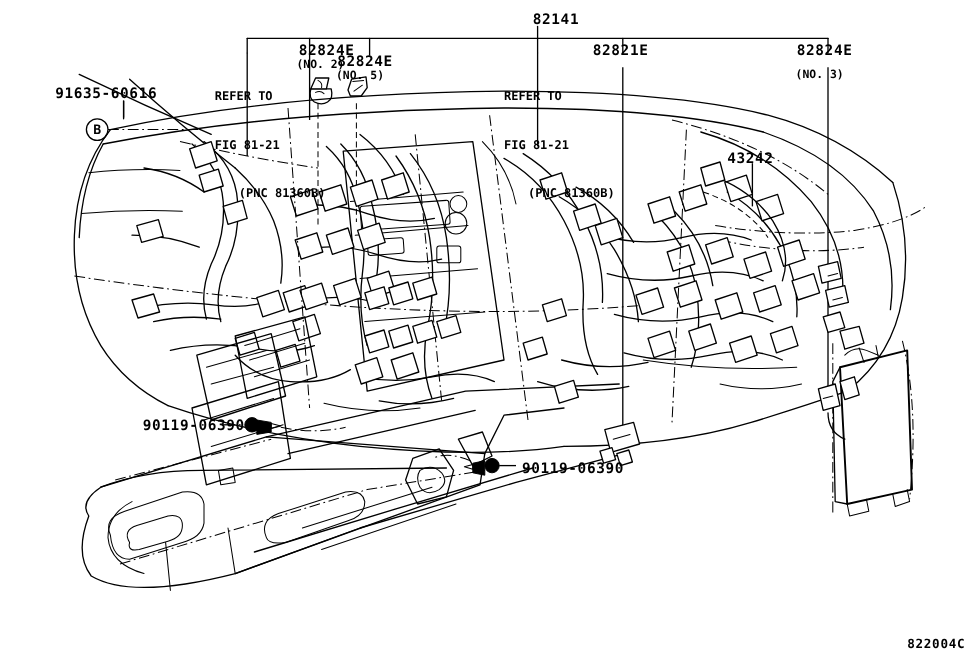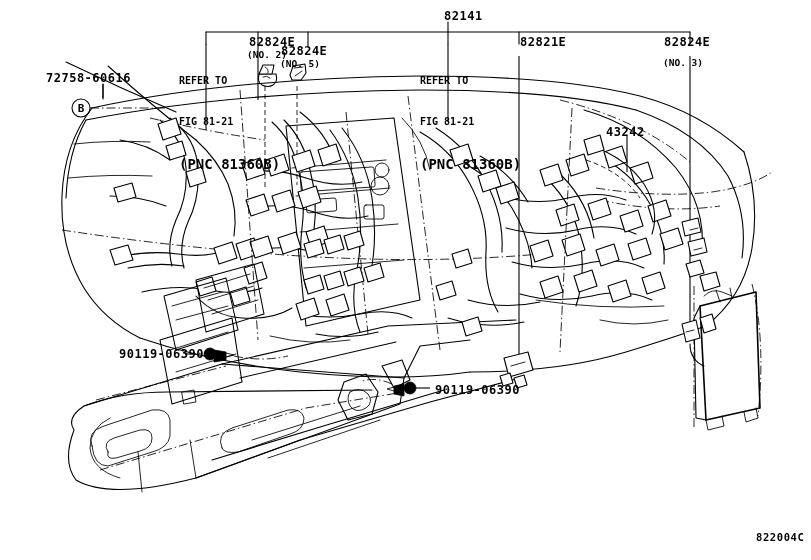--- a/index.html
+++ b/index.html
@@ -19,21 +19,21 @@
     position: absolute;
     color: #000;
     font-weight: bold;
     letter-spacing: 0.5px;
     white-space: pre;
     line-height: 1.12;
   }
   .lbl.pn { font-size: 12px; }
   .lbl.sub { font-size: 9.5px; font-weight: bold; letter-spacing: 0px; }
   .lbl.refer { font-size: 10px; font-weight: bold; line-height: 1.35; letter-spacing: 0px; }
-  .lbl.refer .r3 { font-size: 14px; }
+  .lbl.refer .r3 { font-size: 10px; margin-left: 20px; }
   .lbl.code { font-size: 10.5px; font-weight: bold; letter-spacing: 0.6px; }
   #artwork { position: absolute; left: 0; top: 0; }
 </style>
 </head>
 <body>
 
 <div id="sheet">
 
   <svg id="artwork" width="811" height="560" viewBox="0 0 811 560" xmlns="http://www.w3.org/2000/svg">
     <defs>
@@ -349,21 +349,21 @@
     <g>
       <path class="dashdot" d="M240 90 L258 340"></path>
       <path class="dashdot" d="M408 96 L440 350"></path>
       <path class="dashdot" d="M572 108 L560 352"></path>
       <path class="sf" d="M402 118 Q424 140 430 170"></path>
       <path class="sf" d="M270 336 Q310 346 350 340"></path>
       <path class="sf" d="M600 320 Q634 328 668 320"></path>
     </g>
   </svg>
 
-  <div class="lbl pn" style="left:46px; top:72px;">72758-60616</div>
+  <div class="lbl pn" style="left:46px; top:72px;">91635-60616</div>
 
   <div class="lbl refer" style="left:179px; top:47px;">
     <div>REFER TO</div>
     <div>FIG 81-21</div>
     <div class="r3">(PNC 81360B)</div>
   </div>
 
   <div class="lbl pn" style="left:249px; top:36px;">82824E</div>
   <div class="lbl sub" style="left:247px; top:50px;text-align:right;">(NO. 2)</div>
 
@@ -371,21 +371,21 @@
   <div class="lbl sub" style="left:280px; top:59px;">(NO. 5)</div>
 
   <div class="lbl pn" style="left:444px; top:10px;">82141</div>
 
   <div class="lbl refer" style="left:420px; top:47px;">
     <div>REFER TO</div>
     <div>FIG 81-21</div>
     <div class="r3">(PNC 81360B)</div>
   </div>
 
-  <div class="lbl pn" style="left:520px; top:36px;">82821E</div>
+  <div class="lbl pn" style="left:494px; top:36px;">82821E</div>
 
   <div class="lbl pn" style="left:664px; top:36px;">82824E</div>
   <div class="lbl sub" style="left:663px; top:58px;">(NO. 3)</div>
 
   <div class="lbl pn" style="left:606px; top:126px;">43242</div>
 
   <div class="lbl pn" style="left:119px; top:348px;">90119-06390</div>
 
   <div class="lbl pn" style="left:435px; top:384px;">90119-06390</div>
 

